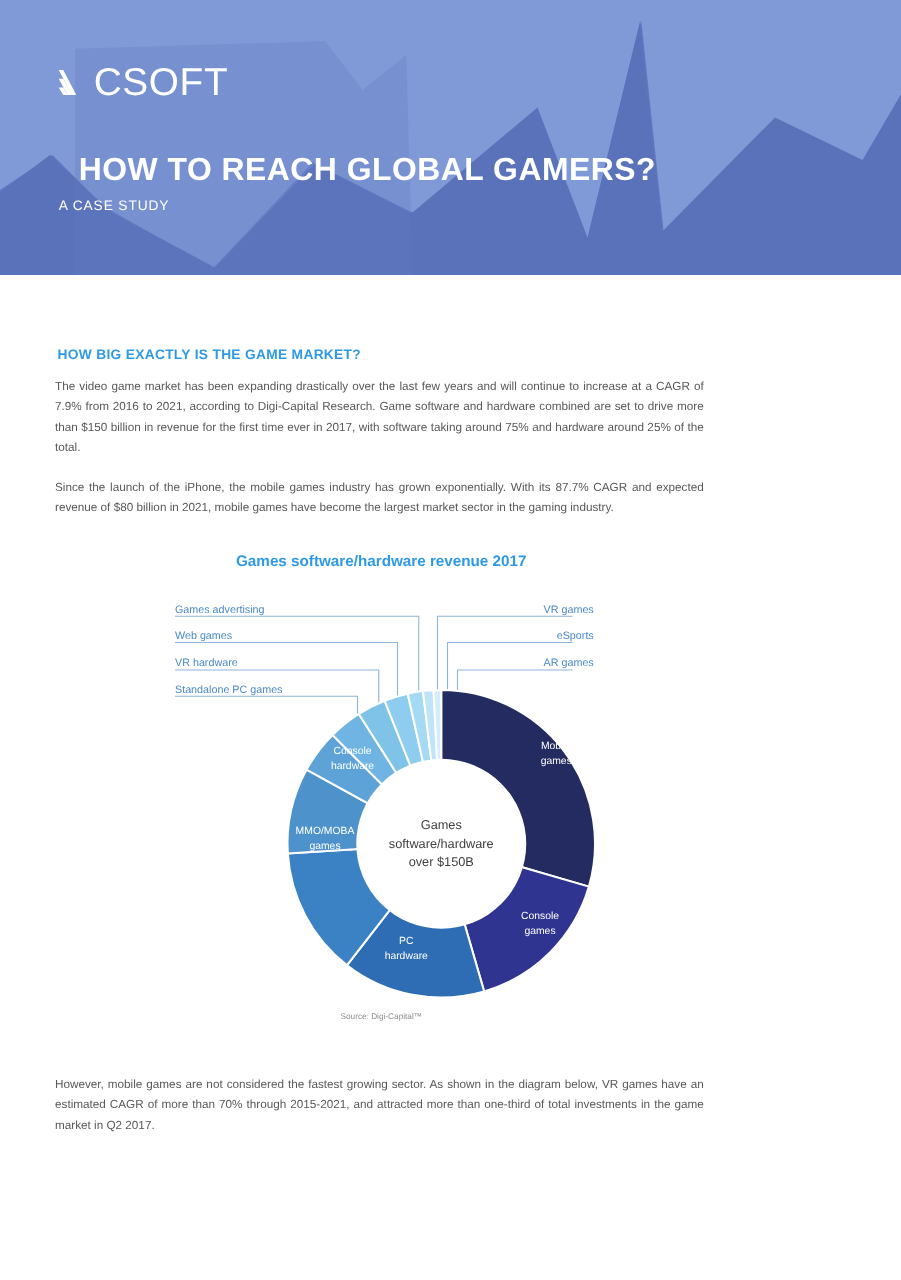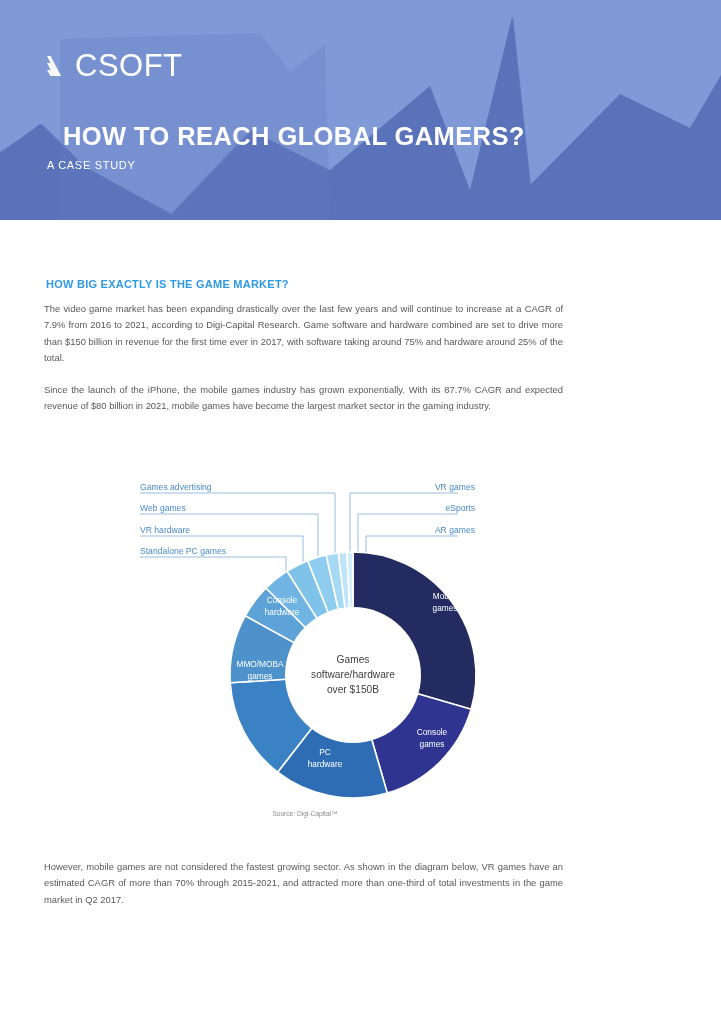--- a/index.html
+++ b/index.html
@@ -197,20 +197,21 @@
     <div class="subhead">A CASE STUDY</div>
   </div>
 </div>
 
 <h2 class="section-title">HOW BIG EXACTLY IS THE GAME MARKET?</h2>
 
 <p class="para para-1">The video game market has been expanding drastically over the last few years and will continue to increase at a CAGR of 7.9% from 2016 to 2021, according to Digi-Capital Research. Game software and hardware combined are set to drive more than $150 billion in revenue for the first time ever in 2017, with software taking around 75% and hardware around 25% of the total.</p>
 <p class="para para-2">Since the launch of the iPhone, the mobile games industry has grown exponentially. With its 87.7% CAGR and expected revenue of $80 billion in 2021, mobile games have become the largest market sector in the gaming industry.</p>
 
 <div class="chart-wrap">
+  <div class="chart-title">Games software/hardware revenue 2017</div>
 
   <svg class="chart-svg" width="500" height="400" viewBox="0 0 500 400">
 
     <g>
       <path class="callout-line" d="M40,58 H235 V122"></path>
       <path class="callout-line" d="M40,79 H218 V126"></path>
       <path class="callout-line" d="M40,101 H203 V133"></path>
       <path class="callout-line" d="M40,122 H186 V146"></path>
     </g>
 

